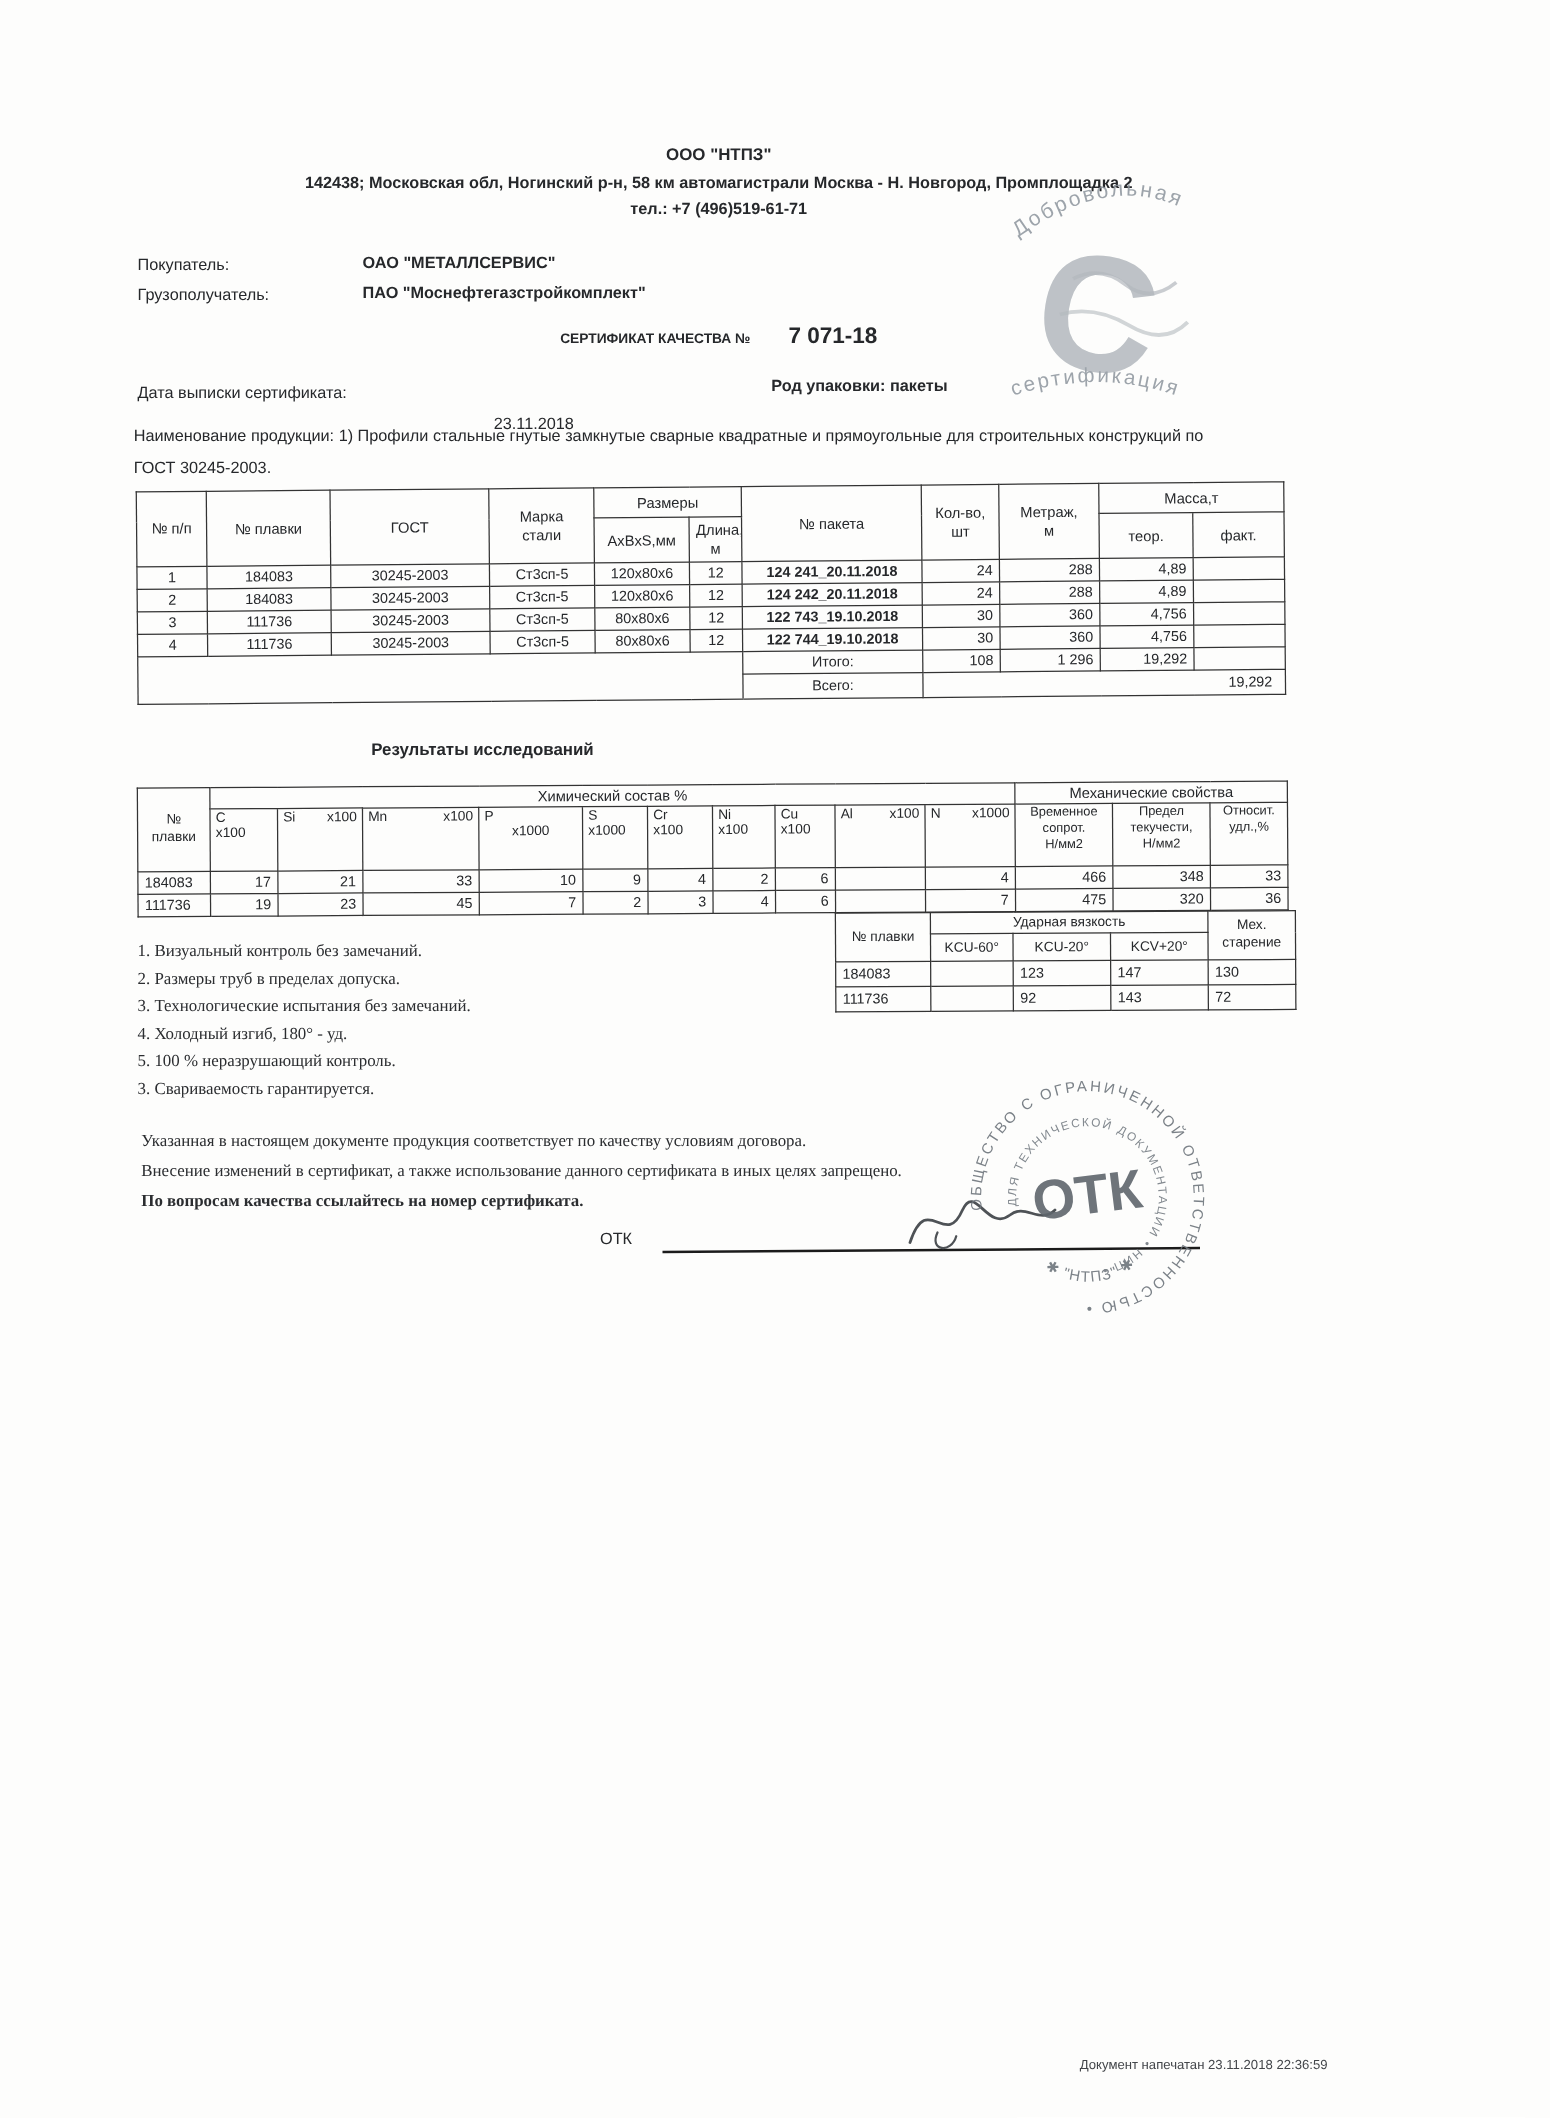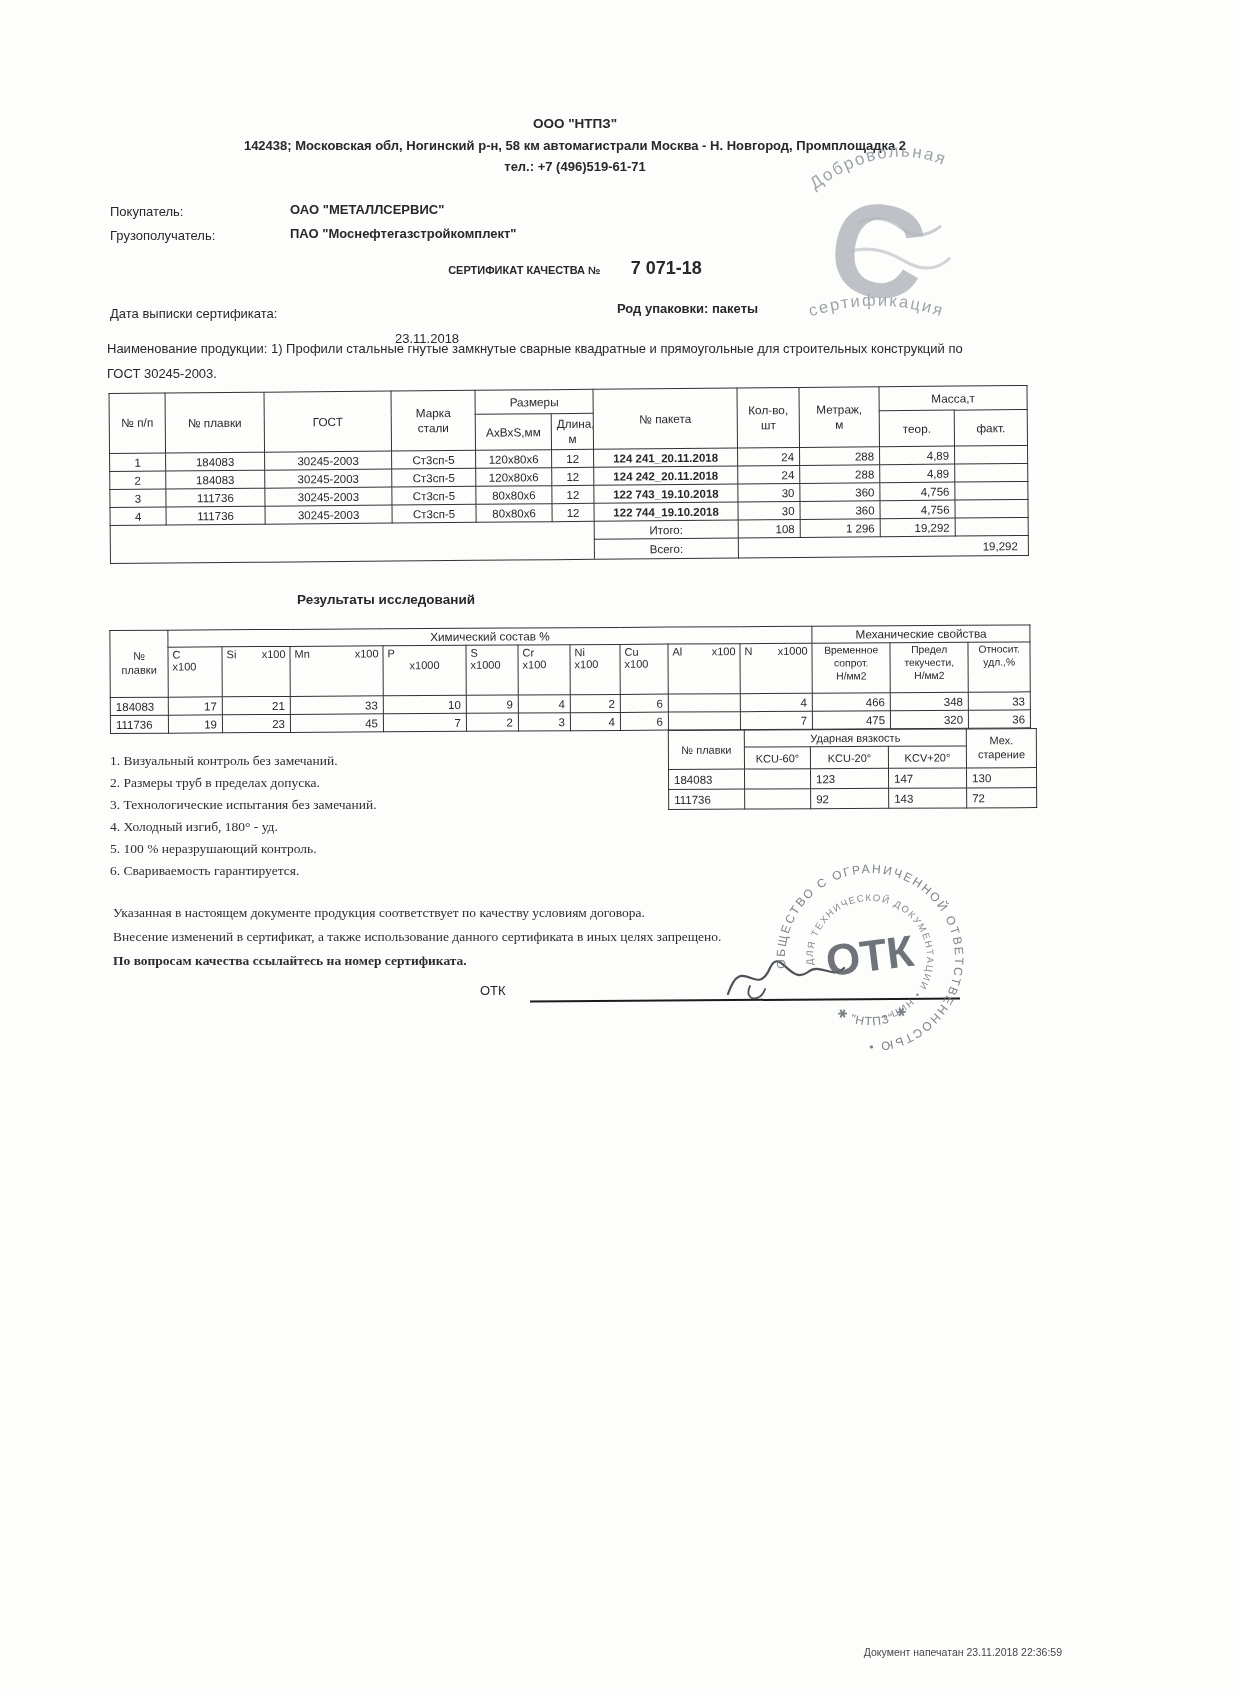--- a/index.html
+++ b/index.html
@@ -309,21 +309,21 @@
     </tbody>
       </table>
   </div>
 
   <div class="abs" style="left:110px;top:753px;width:540px;">
     <div class="note-line">1. Визуальный контроль без замечаний.</div>
     <div class="note-line">2. Размеры труб в пределах допуска.</div>
     <div class="note-line">3. Технологические испытания без замечаний.</div>
     <div class="note-line">4. Холодный изгиб, 180° - уд.</div>
     <div class="note-line">5. 100 % неразрушающий контроль.</div>
-    <div class="note-line">6. Свариваемость гарантируется.</div>
+    <div class="note-line">3. Свариваемость гарантируется.</div>
   </div>
 
   <div class="abs" style="left:113px;top:905px;width:760px;">
     <div class="stmt">Указанная в настоящем документе продукция соответствует по качеству условиям договора.</div>
     <div class="stmt">Внесение изменений в сертификат, а также использование данного сертификата в иных целях запрещено.</div>
     <div class="stmt b">По вопросам качества ссылайтесь на номер сертификата.</div>
   </div>
 
   <div class="abs" style="left:480px;top:983px;font-size:13px;">ОТК</div>
   <div class="abs sig-line" style="left:530px;top:999px;width:430px;transform:rotate(-0.4deg);"></div>

